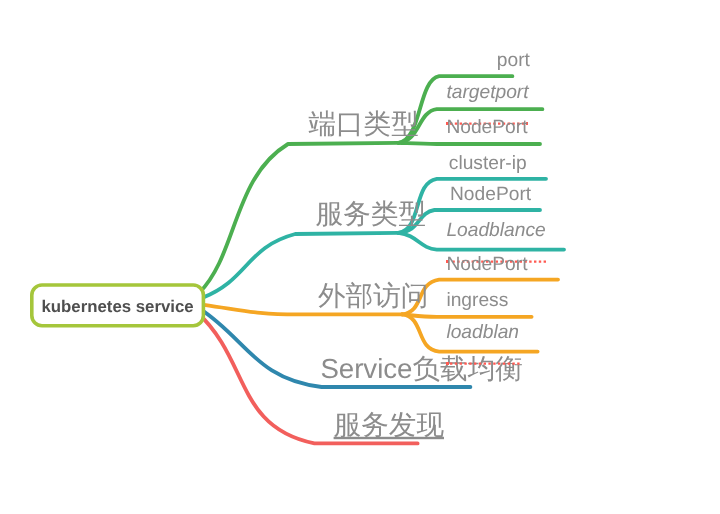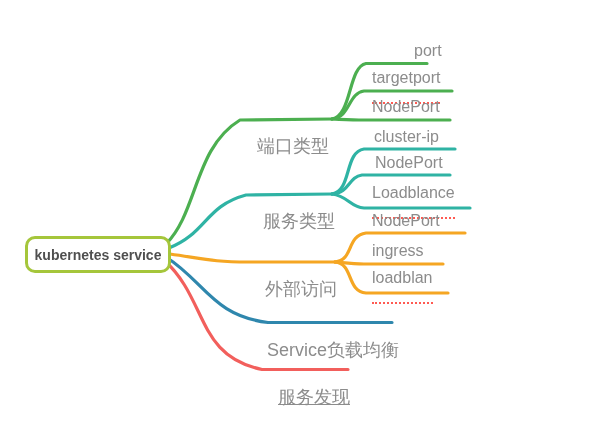--- a/index.html
+++ b/index.html
@@ -19,22 +19,22 @@
   .c-blue   { stroke: #2f87ad; stroke-width: 3.2; }
   .c-red    { stroke: #f25f5c; stroke-width: 3.2; }
 
   .label {
     position: absolute;
     color: #8c8c8c;
     font-size: 16px;
     line-height: 18px;
     white-space: nowrap;
   }
-  .label.cjk { font-size: 18px; margin-top: 43px; }
-  .misspell { border-bottom: 2px dotted #ff5a52; padding-bottom: 16px; }
+  .label.cjk { font-size: 23px; }
+  .misspell { border-bottom: 2px dotted #ff5a52; padding-bottom: 16px; font-style: italic; }
 
   .root-node {
     position: absolute;
     left: 25px; top: 236px;
     width: 140px; height: 31px;
     background: #ffffff;
     border: 3px solid #a5c63b;
     border-radius: 10px;
     display: flex; align-items: center; justify-content: center;
   }

